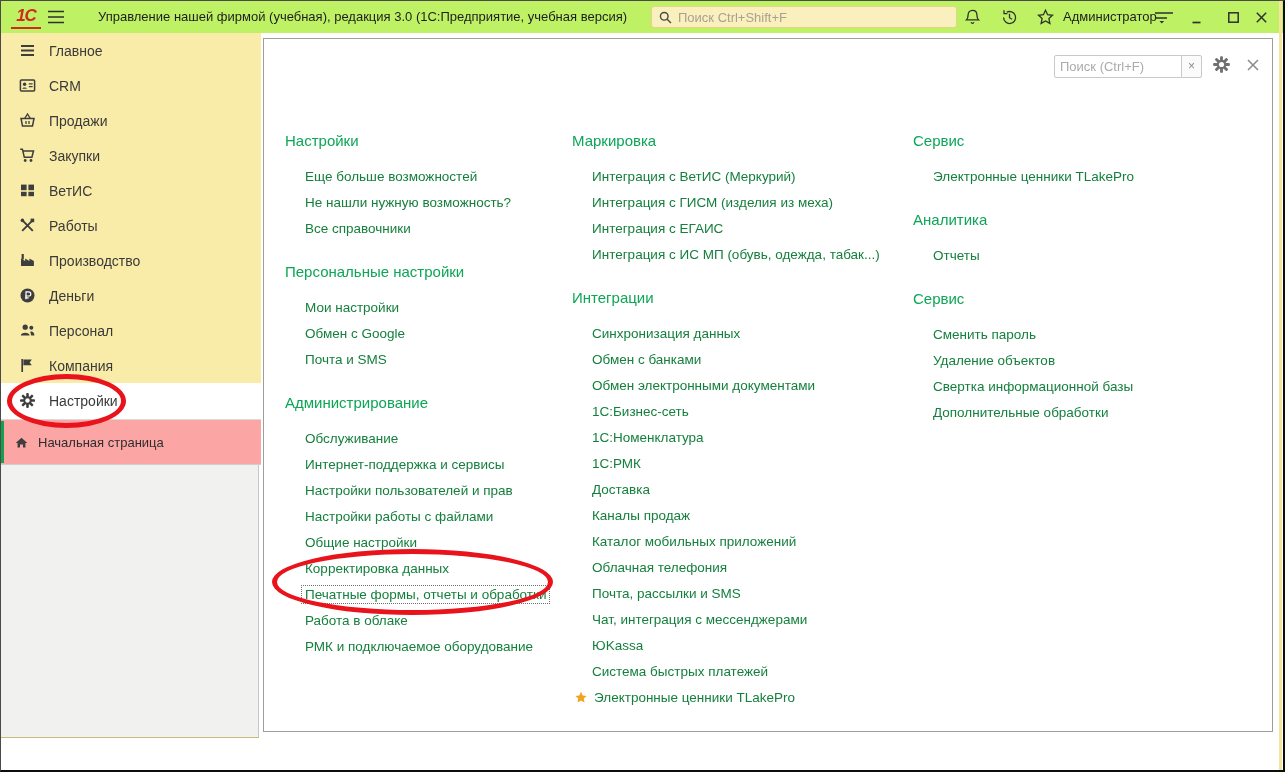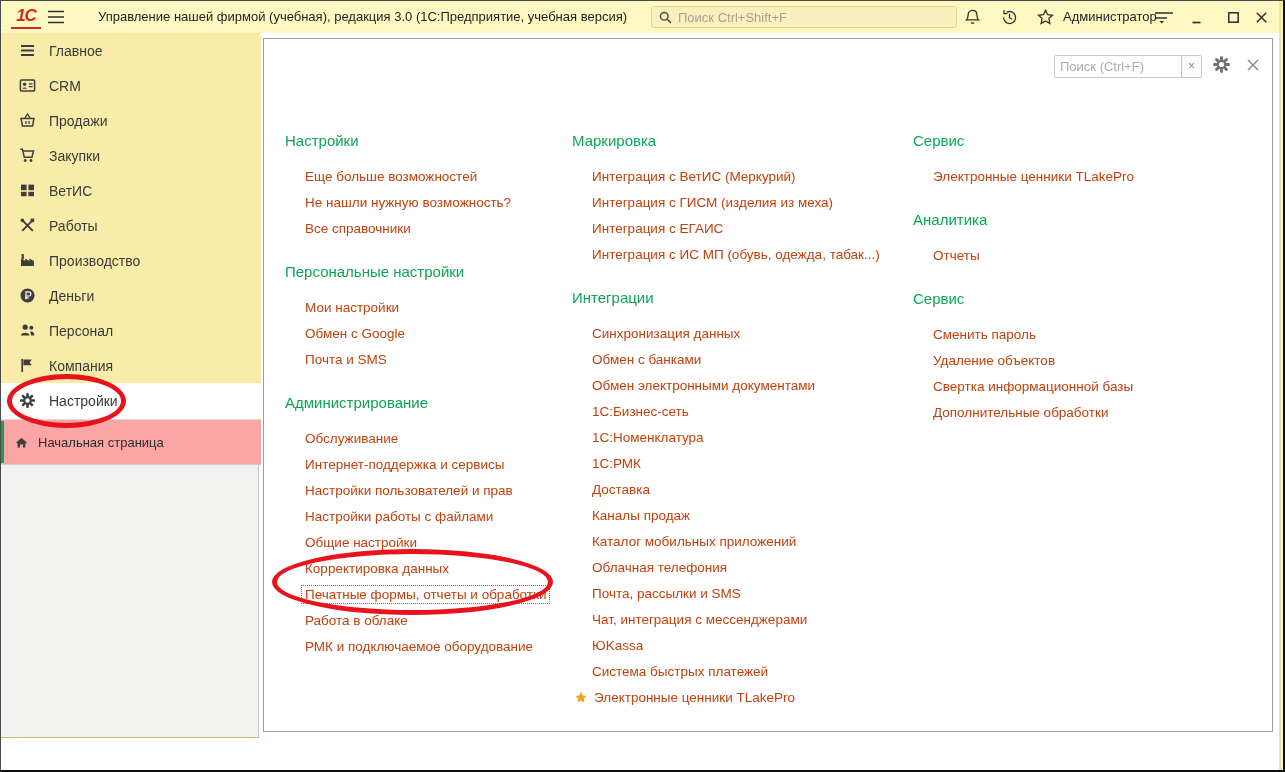--- a/index.html
+++ b/index.html
@@ -2,21 +2,21 @@
 <html><head>
 <meta charset="utf-8">
 <style>
   * { margin:0; padding:0; box-sizing:border-box; }
   html,body { width:1285px; height:772px; font-family:"Liberation Sans", sans-serif; }
   .window { position:relative; width:1285px; height:772px; background:#fff; overflow:hidden;
             border:1px solid #4a4a4a; border-right:2px solid #0d0d0d; border-bottom:2px solid #0d0d0d; }
   .frame-right { position:absolute; right:1px; top:0; height:100%; width:3px; background:#f3e69c; z-index:40; }
 
   
-  .titlebar { position:absolute; left:0; top:0; width:100%; height:32px; background:#fef9c3; z-index:10; }
+  .titlebar { position:absolute; left:0; top:0; width:100%; height:32px; background:#bef264; z-index:10; }
   .tb-logo { position:absolute; left:10px; top:4px; width:30px; height:24px; color:#d02a22;
              font-weight:bold; font-style:italic; font-size:17px; line-height:22px; text-align:center;
              border-bottom:2px solid #d02a22; letter-spacing:-1px; cursor:default; }
   .tb-burger { position:absolute; left:46px; top:8px; width:18px; height:16px; cursor:pointer; }
   .tb-title { position:absolute; left:90px; top:0; height:32px; line-height:32px; font-size:13px; color:#1e1e1e; white-space:nowrap;margin-left:7px; }
   .tb-search { position:absolute; left:650px; top:5px; width:306px; height:22px; background:#faf0bd;
                border:1px solid #e3d48a; border-radius:3px; display:flex; align-items:center; padding:0 6px; gap:5px; }
   .tb-search input { flex:1; border:none; outline:none; background:transparent; font-size:13px; color:#333;
                      font-family:"Liberation Sans", sans-serif; }
   .tb-search input::placeholder { color:#a8a193; }
@@ -50,21 +50,21 @@
   .p-clear { position:absolute; left:917px; top:16px; width:21px; height:23px; border:1px solid #c9c9c9;
              border-radius:0 2px 2px 0; background:#fbfbfb; color:#8b8b8b; font-size:12px; line-height:21px;
              text-align:center; cursor:pointer; }
   .p-gear { position:absolute; left:948px; top:16px; width:19px; height:19px; cursor:pointer; }
   .p-close { position:absolute; left:982px; top:19px; width:14px; height:14px; cursor:pointer; }
 
   .fcol { position:absolute; top:92px; }
   .fcol1 { left:21px; } .fcol2 { left:308px; } .fcol3 { left:649px; }
   .sec { margin-bottom:20px; }
   .sec-h { height:20px; line-height:20px; font-size:15px; color:#0ca655; white-space:nowrap; margin-bottom:13px; cursor:default; }
-  .item { height:26px; line-height:26px; font-size:13.5px; color:#c2410c; padding-left:20px; white-space:nowrap; cursor:pointer; }
+  .item { height:26px; line-height:26px; font-size:13.5px; color:#15803d; padding-left:20px; white-space:nowrap; cursor:pointer; }
   .item.starred { padding-left:2px; display:flex; align-items:center; gap:6px; }
   .item .star { width:14px; height:14px; flex:0 0 14px; }
   .item.focused > span { border:1px dotted #6f6f6f; padding:1px 3px; margin-left:-4px; }
 
   
   .statusbar { position:absolute; left:0; top:738px; width:100%; height:31px; background:#b3b3b1;
                border-top:1px solid #939393; z-index:10;margin-top:32px; }
   .sb-btn { position:absolute; left:5px; top:4px; width:26px; height:23px; background:#fdfdfd;
             border:1px solid #8d8d8d; border-radius:3px; padding:2px 3px; cursor:pointer; }
   .sb-txt { position:absolute; top:0; height:31px; line-height:30px; font-size:13px; color:#e8120e; white-space:nowrap; }

